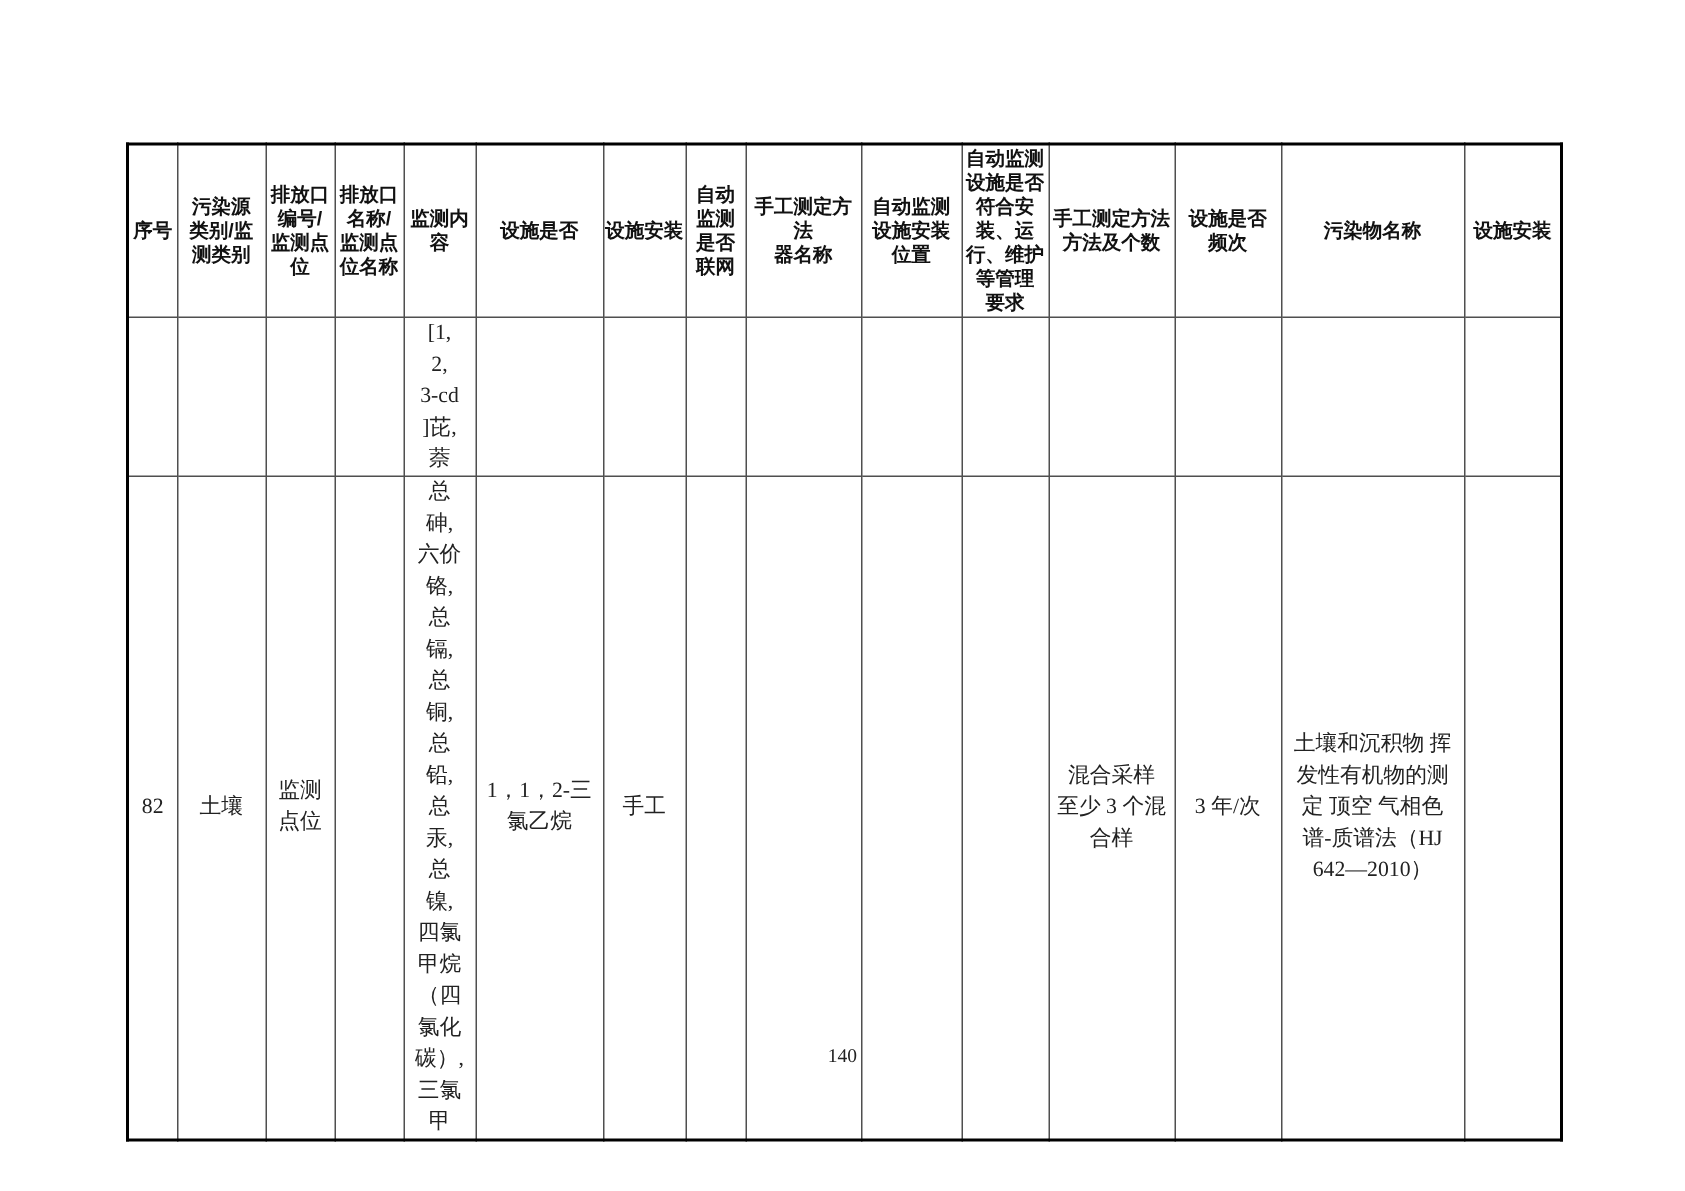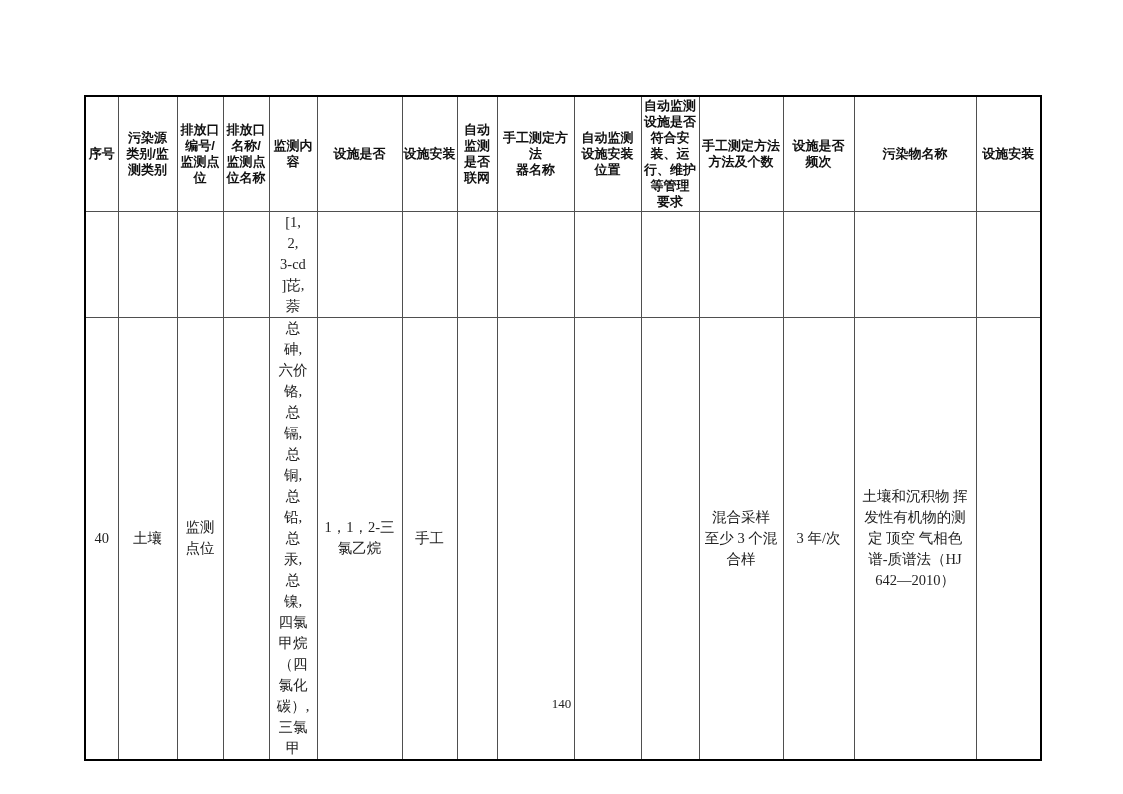--- a/index.html
+++ b/index.html
@@ -137,21 +137,21 @@
         <td></td>
         <td></td>
         <td></td>
         <td></td>
         <td></td>
         <td></td>
         <td></td>
         <td></td>
       </tr>
       <tr class="row-b">
-        <td>40</td>
+        <td>82</td>
         <td>土壤</td>
         <td>监测
 点位</td>
         <td></td>
         <td class="content">总
 砷,
 六价
 铬,
 总
 镉,

